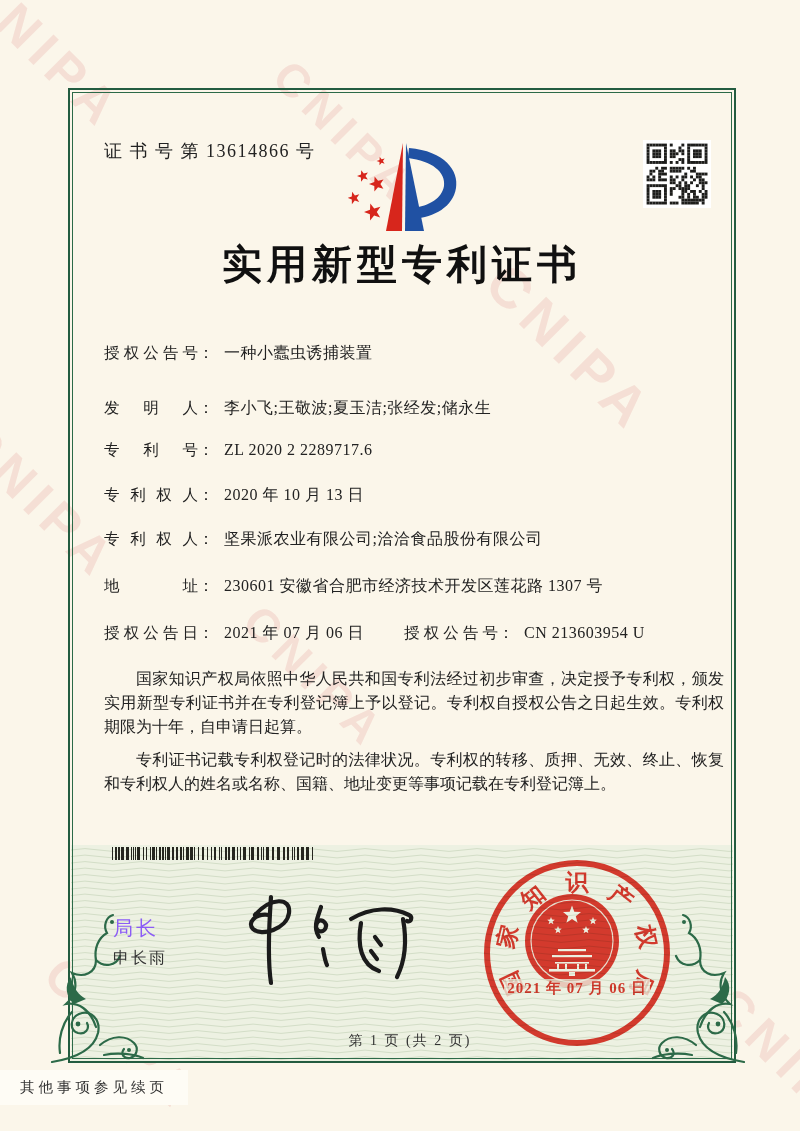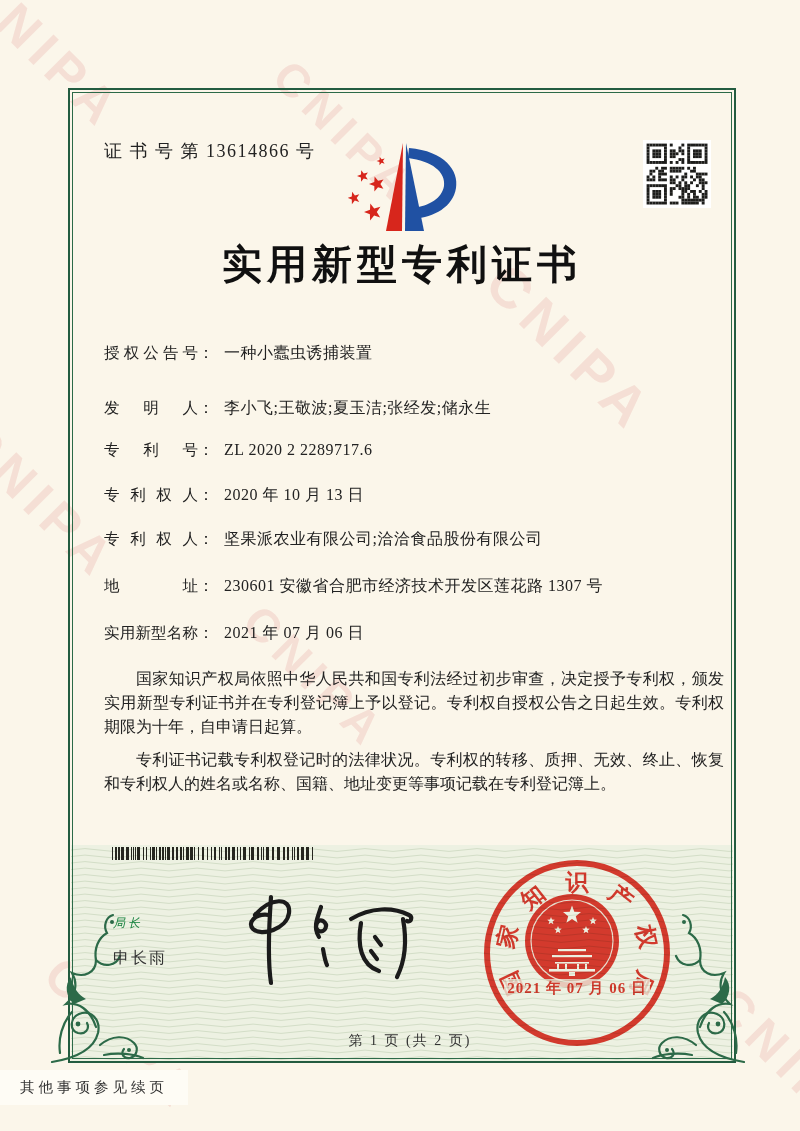--- a/index.html
+++ b/index.html
@@ -34,21 +34,21 @@
   .val{letter-spacing:0.5px;}
   .pair2{position:absolute;left:300px;top:0;}
 
   .paras{position:absolute;left:104px;top:658px;width:620px;font-size:16px;line-height:24px;
          color:#222;text-align:justify;}
   .paras p{margin:9px 0 2px 0;text-indent:2em;}
 
   .barcode{position:absolute;left:112px;top:847px;width:204px;height:13px;}
 
   .sig-title{position:absolute;left:113px;top:915px;font-family:"Liberation Sans","DejaVu Sans",sans-serif;
-             font-size:12px;color:#15803d;letter-spacing:3px;font-style:italic;}
+             font-size:20px;color:#8b5cf6;letter-spacing:3px;}
   .sig-name{position:absolute;left:113px;top:948px;font-family:"Liberation Sans","DejaVu Sans",sans-serif;
             font-size:16px;color:#333;letter-spacing:2px;}
   .sig-hand{position:absolute;left:225px;top:885px;width:195px;height:105px;}
 
   .seal{position:absolute;left:477px;top:853px;width:200px;height:200px;opacity:.95;mix-blend-mode:multiply;}
   .seal svg{position:absolute;left:0;top:0;}
   .ring{position:absolute;left:0;top:0;width:200px;height:200px;}
   .ring span{position:absolute;left:50%;top:50%;font-family:"Liberation Serif","DejaVu Serif",serif;
              font-weight:700;font-size:23px;color:#e23227;}
   .seal-date{position:absolute;left:0;top:126px;width:200px;text-align:center;font-size:15px;
@@ -407,21 +407,24 @@
   <div class="row" style="top:485px">
     <span class="lbl">专利权人</span><span class="colon">：</span><span class="val">2020 年 10 月 13 日</span>
   </div>
   <div class="row" style="top:529px">
     <span class="lbl">专利权人</span><span class="colon">：</span><span class="val">坚果派农业有限公司;洽洽食品股份有限公司</span>
   </div>
   <div class="row" style="top:576px">
     <span class="lbl">地址</span><span class="colon">：</span><span class="val">230601 安徽省合肥市经济技术开发区莲花路 1307 号</span>
   </div>
   <div class="row" style="top:623px">
-    <span class="lbl">实用新型名称</span><span class="colon">：</span><span class="val">2021 年 07 月 06 日</span>
+    <span class="lbl">授权公告日</span><span class="colon">：</span><span class="val">2021 年 07 月 06 日</span>
+    <span class="pair2">
+      <span class="lbl">授权公告号</span><span class="colon">：</span><span class="val">CN 213603954 U</span>
+    </span>
   </div>
 
   <div class="paras">
     <p>国家知识产权局依照中华人民共和国专利法经过初步审查，决定授予专利权，颁发实用新型专利证书并在专利登记簿上予以登记。专利权自授权公告之日起生效。专利权期限为十年，自申请日起算。</p>
     <p>专利证书记载专利权登记时的法律状况。专利权的转移、质押、无效、终止、恢复和专利权人的姓名或名称、国籍、地址变更等事项记载在专利登记簿上。</p>
   </div>
 
   <svg class="barcode" id="barcode" viewBox="0 0 204 13">
       <rect x="0" y="0" width="1" height="13" fill="#26261f"></rect>
       <rect x="3" y="0" width="2" height="13" fill="#26261f"></rect>

